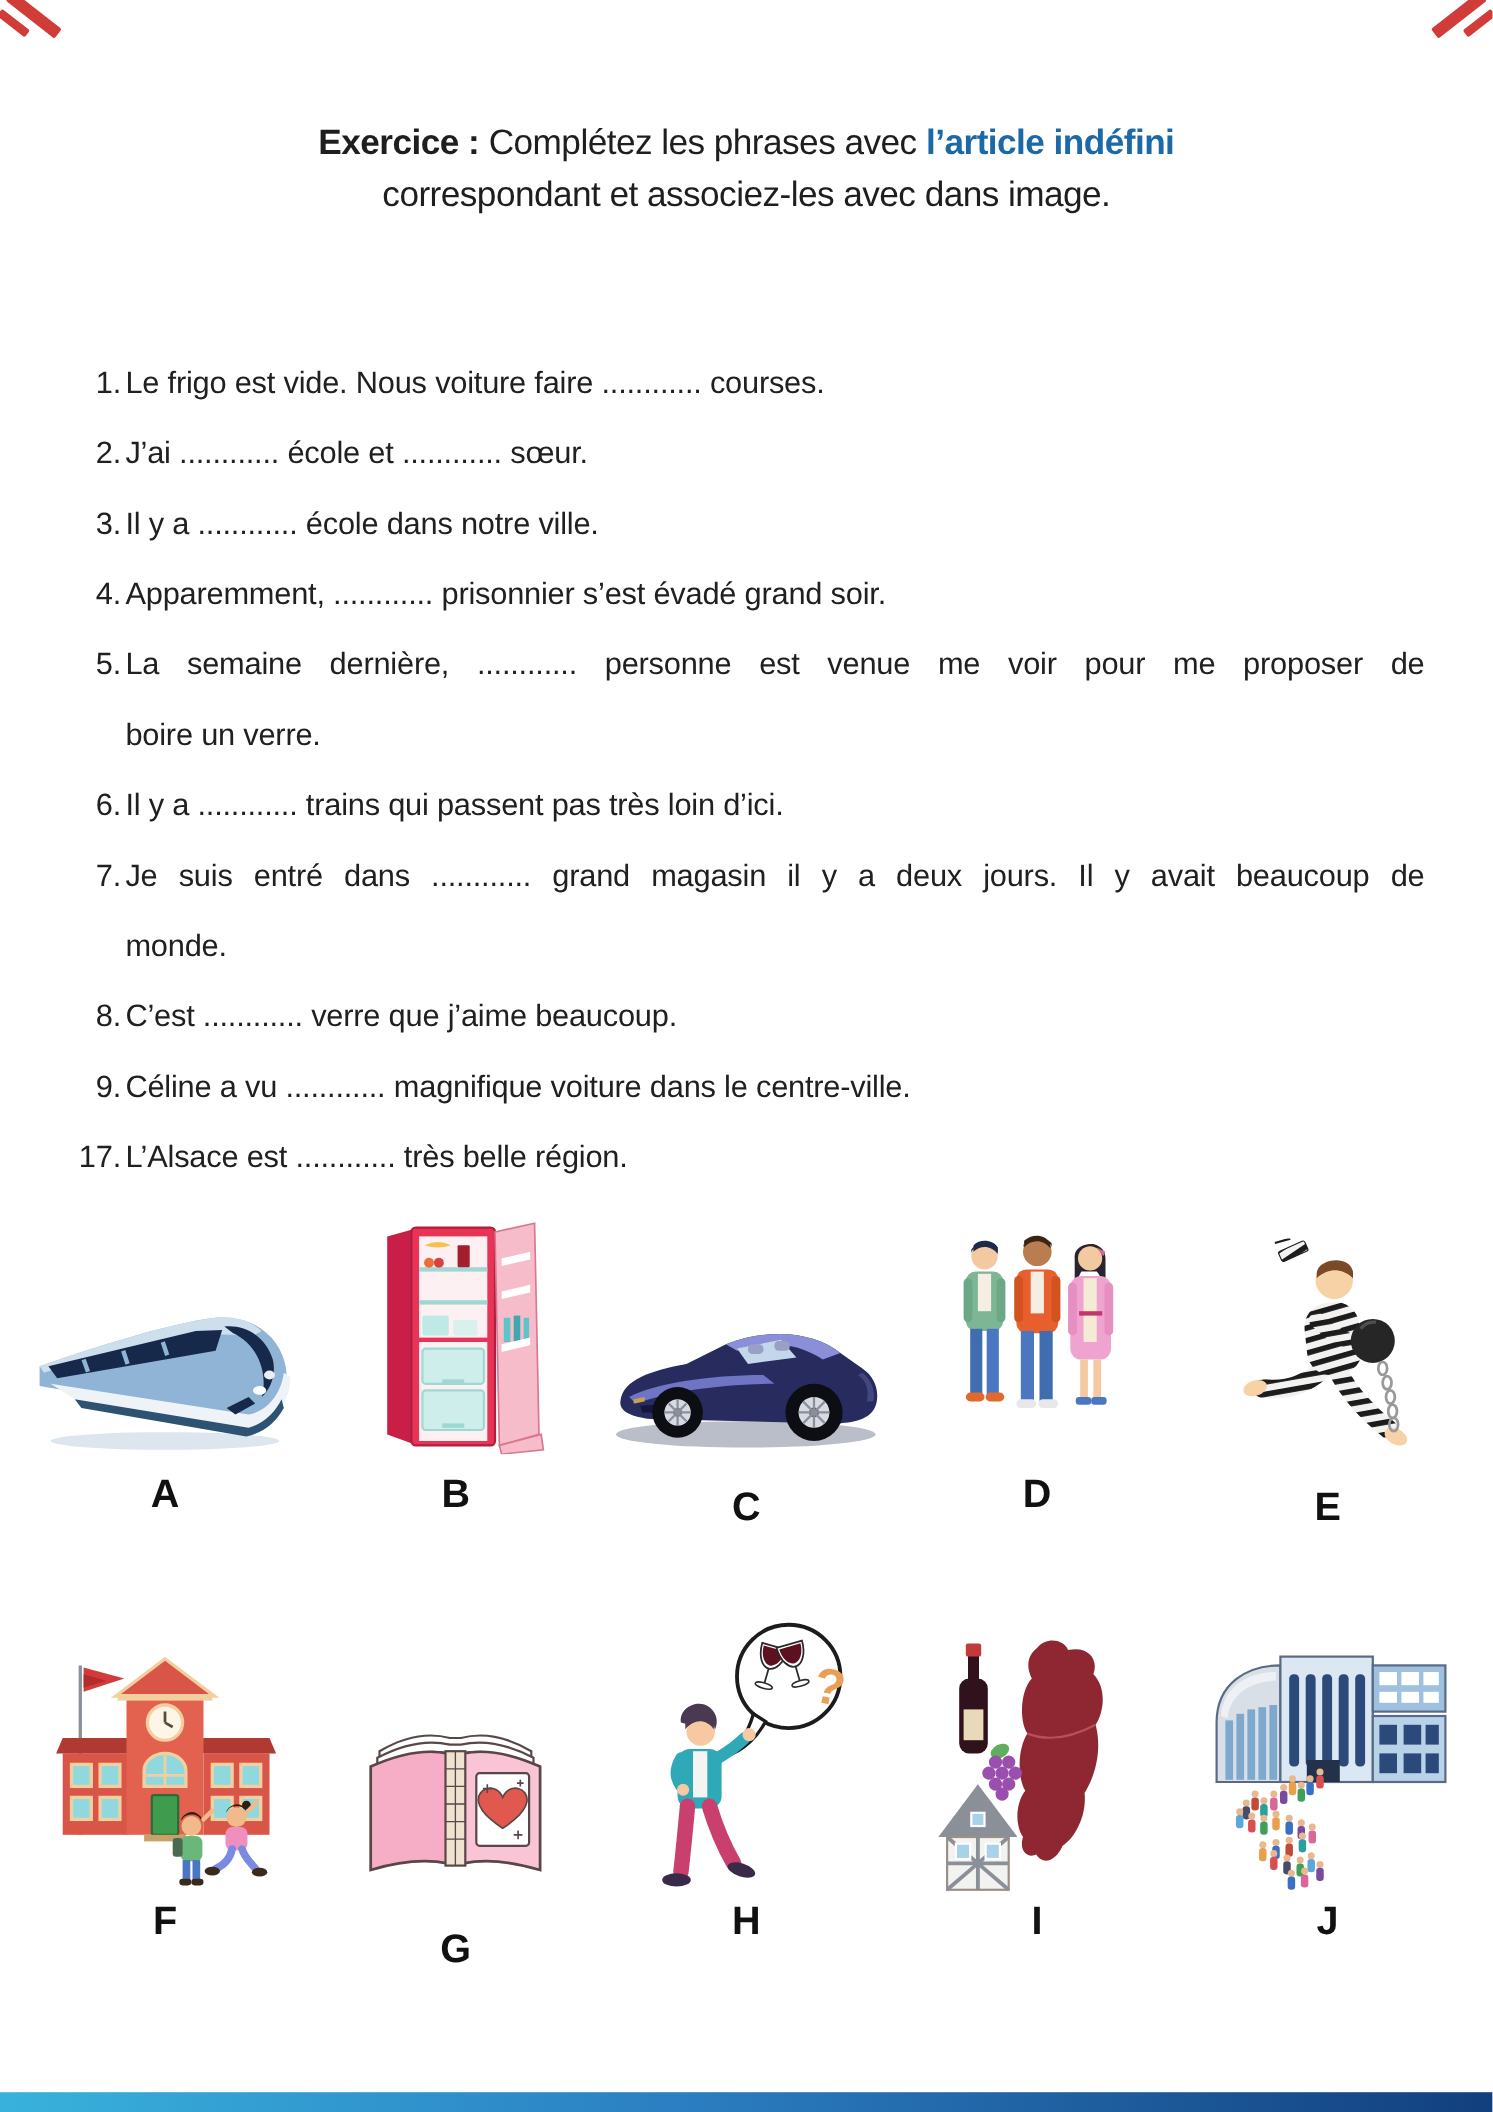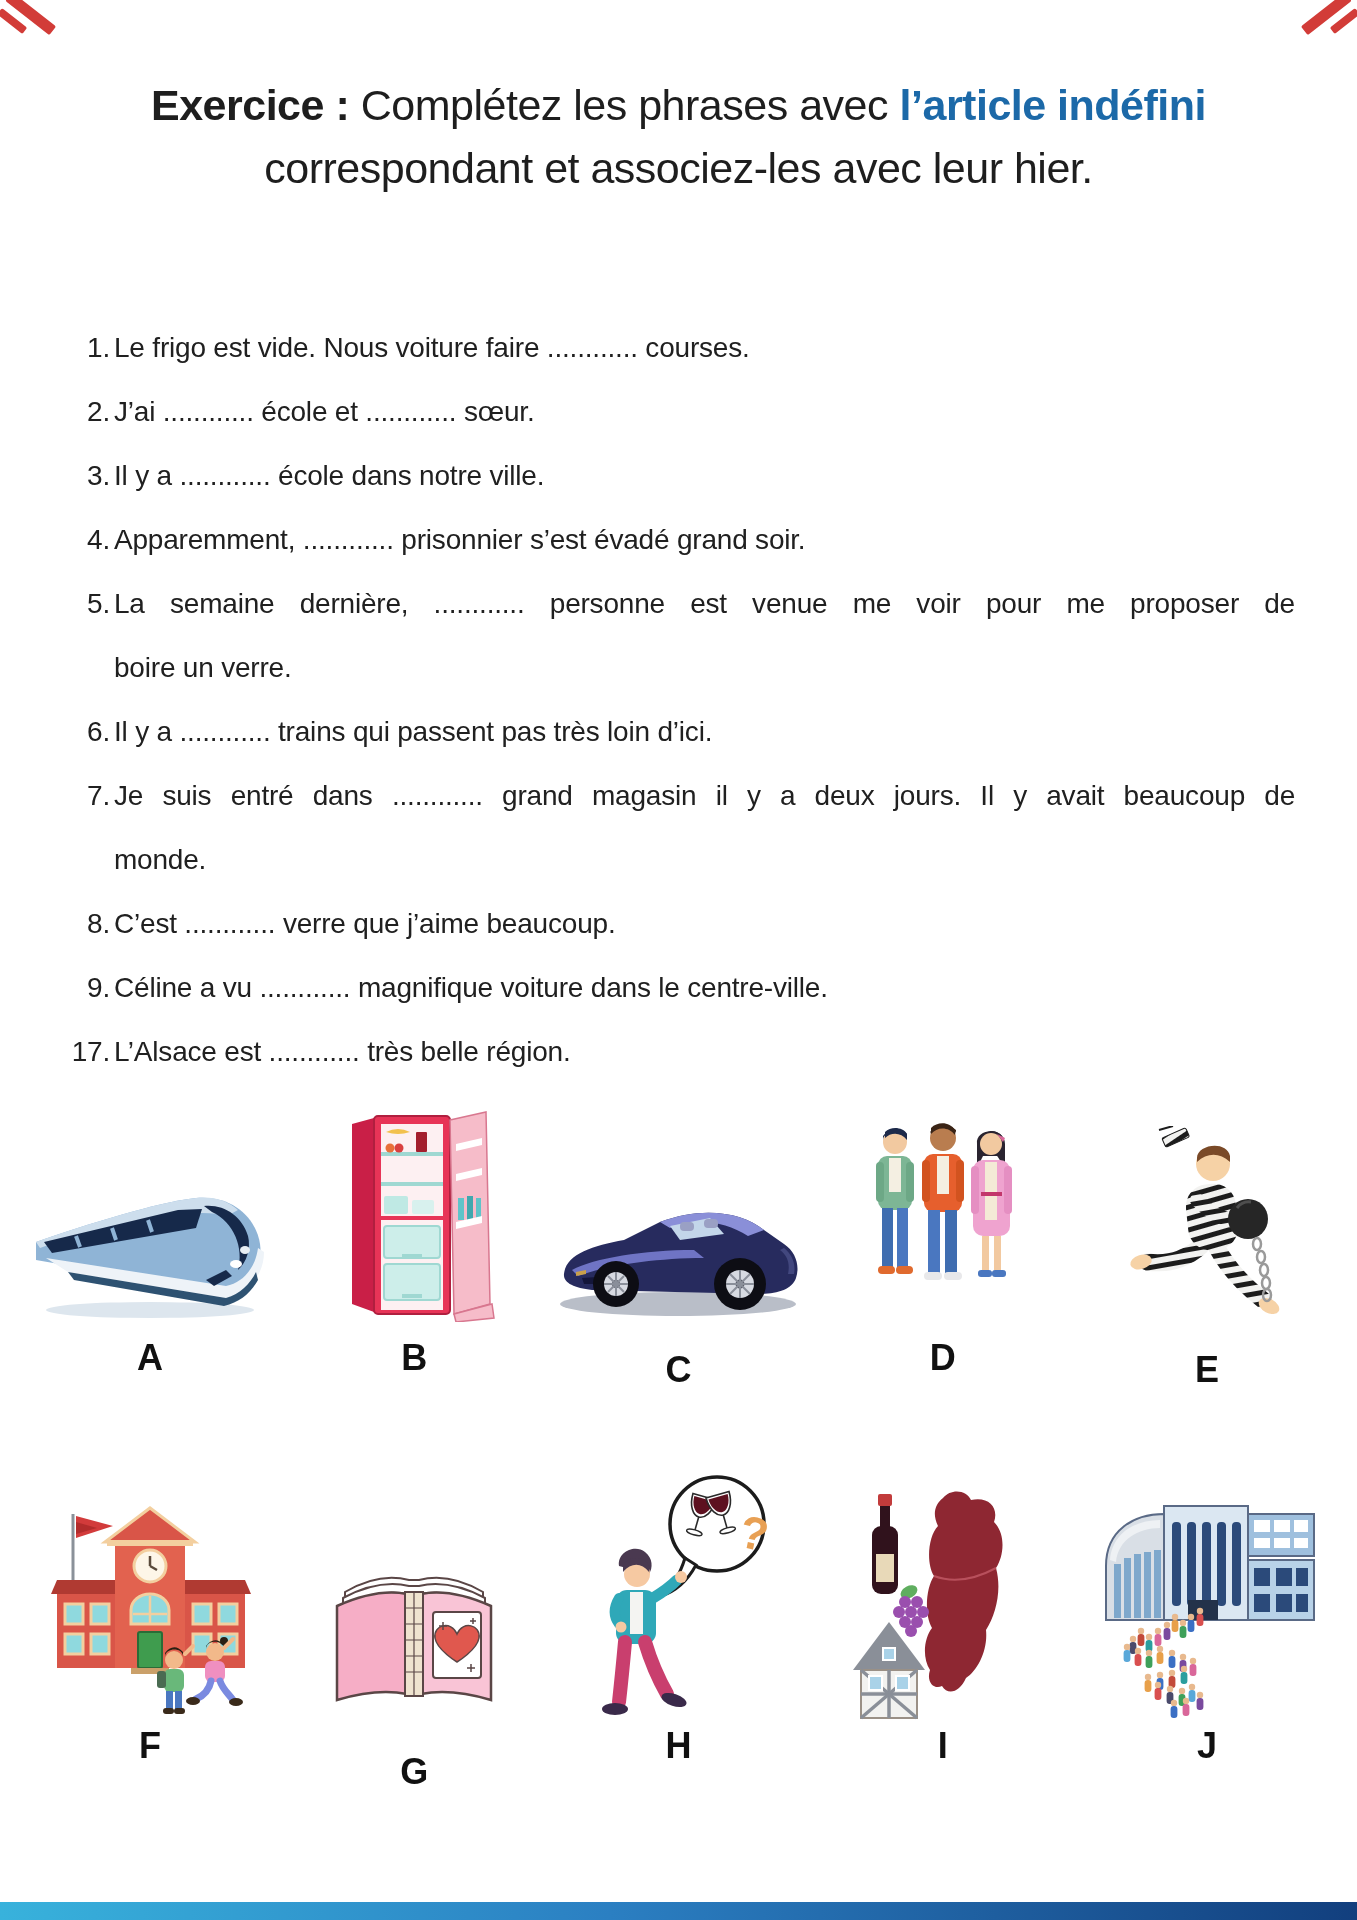--- a/index.html
+++ b/index.html
@@ -12,23 +12,23 @@
     color:#202020;
   }
   
   .corner-mark{position:absolute;background:#d23c38;border-radius:2px;}
   .tl1{left:12px;top:-8px;width:56px;height:11px;transform:rotate(38deg);transform-origin:left top;}
   .tl2{left:2px;top:8px;width:32px;height:8px;transform:rotate(38deg);transform-origin:left top;}
   .tr1{right:12px;top:-8px;width:56px;height:11px;transform:rotate(-38deg);transform-origin:right top;}
   .tr2{right:2px;top:8px;width:32px;height:8px;transform:rotate(-38deg);transform-origin:right top;}
   
   .title{
-    padding-top:74px;
+    padding-top:106px;
     text-align:center;
-    font-size:43px;
+    font-size:32px;
     line-height:1.47;
     letter-spacing:-0.5px;
     color:#1e1e1e;
   }
   .title .seg+.seg{margin-left:0.27em;}
   .t-bold{font-weight:700;}
   .t-blue{font-weight:700;color:#1c69a8;}
   
   .exercise-list{margin:116px 62px 0 58px;}
   .ex-item{display:flex;align-items:flex-start;}
@@ -82,21 +82,21 @@
 <div class="page">
 
   <div class="corner-mark tl1"></div>
   <div class="corner-mark tl2"></div>
   <div class="corner-mark tr1"></div>
   <div class="corner-mark tr2"></div>
 
   <div class="title">
     <span class="seg t-bold">Exercice :</span><span class="seg">Complétez les phrases avec</span><span class="seg t-blue">l’article indéfini</span>
     <br>
-    <span>correspondant et associez-les avec leur hier.</span>
+    <span>correspondant et associez-les avec dans image.</span>
   </div>
 
   <div class="exercise-list">
     <div class="ex-item">
       <div class="ex-num">1.</div>
       <div class="ex-text">
           <div class="line">Le frigo est vide. Nous voiture faire ............ courses.</div>
         </div>
     </div>
 

